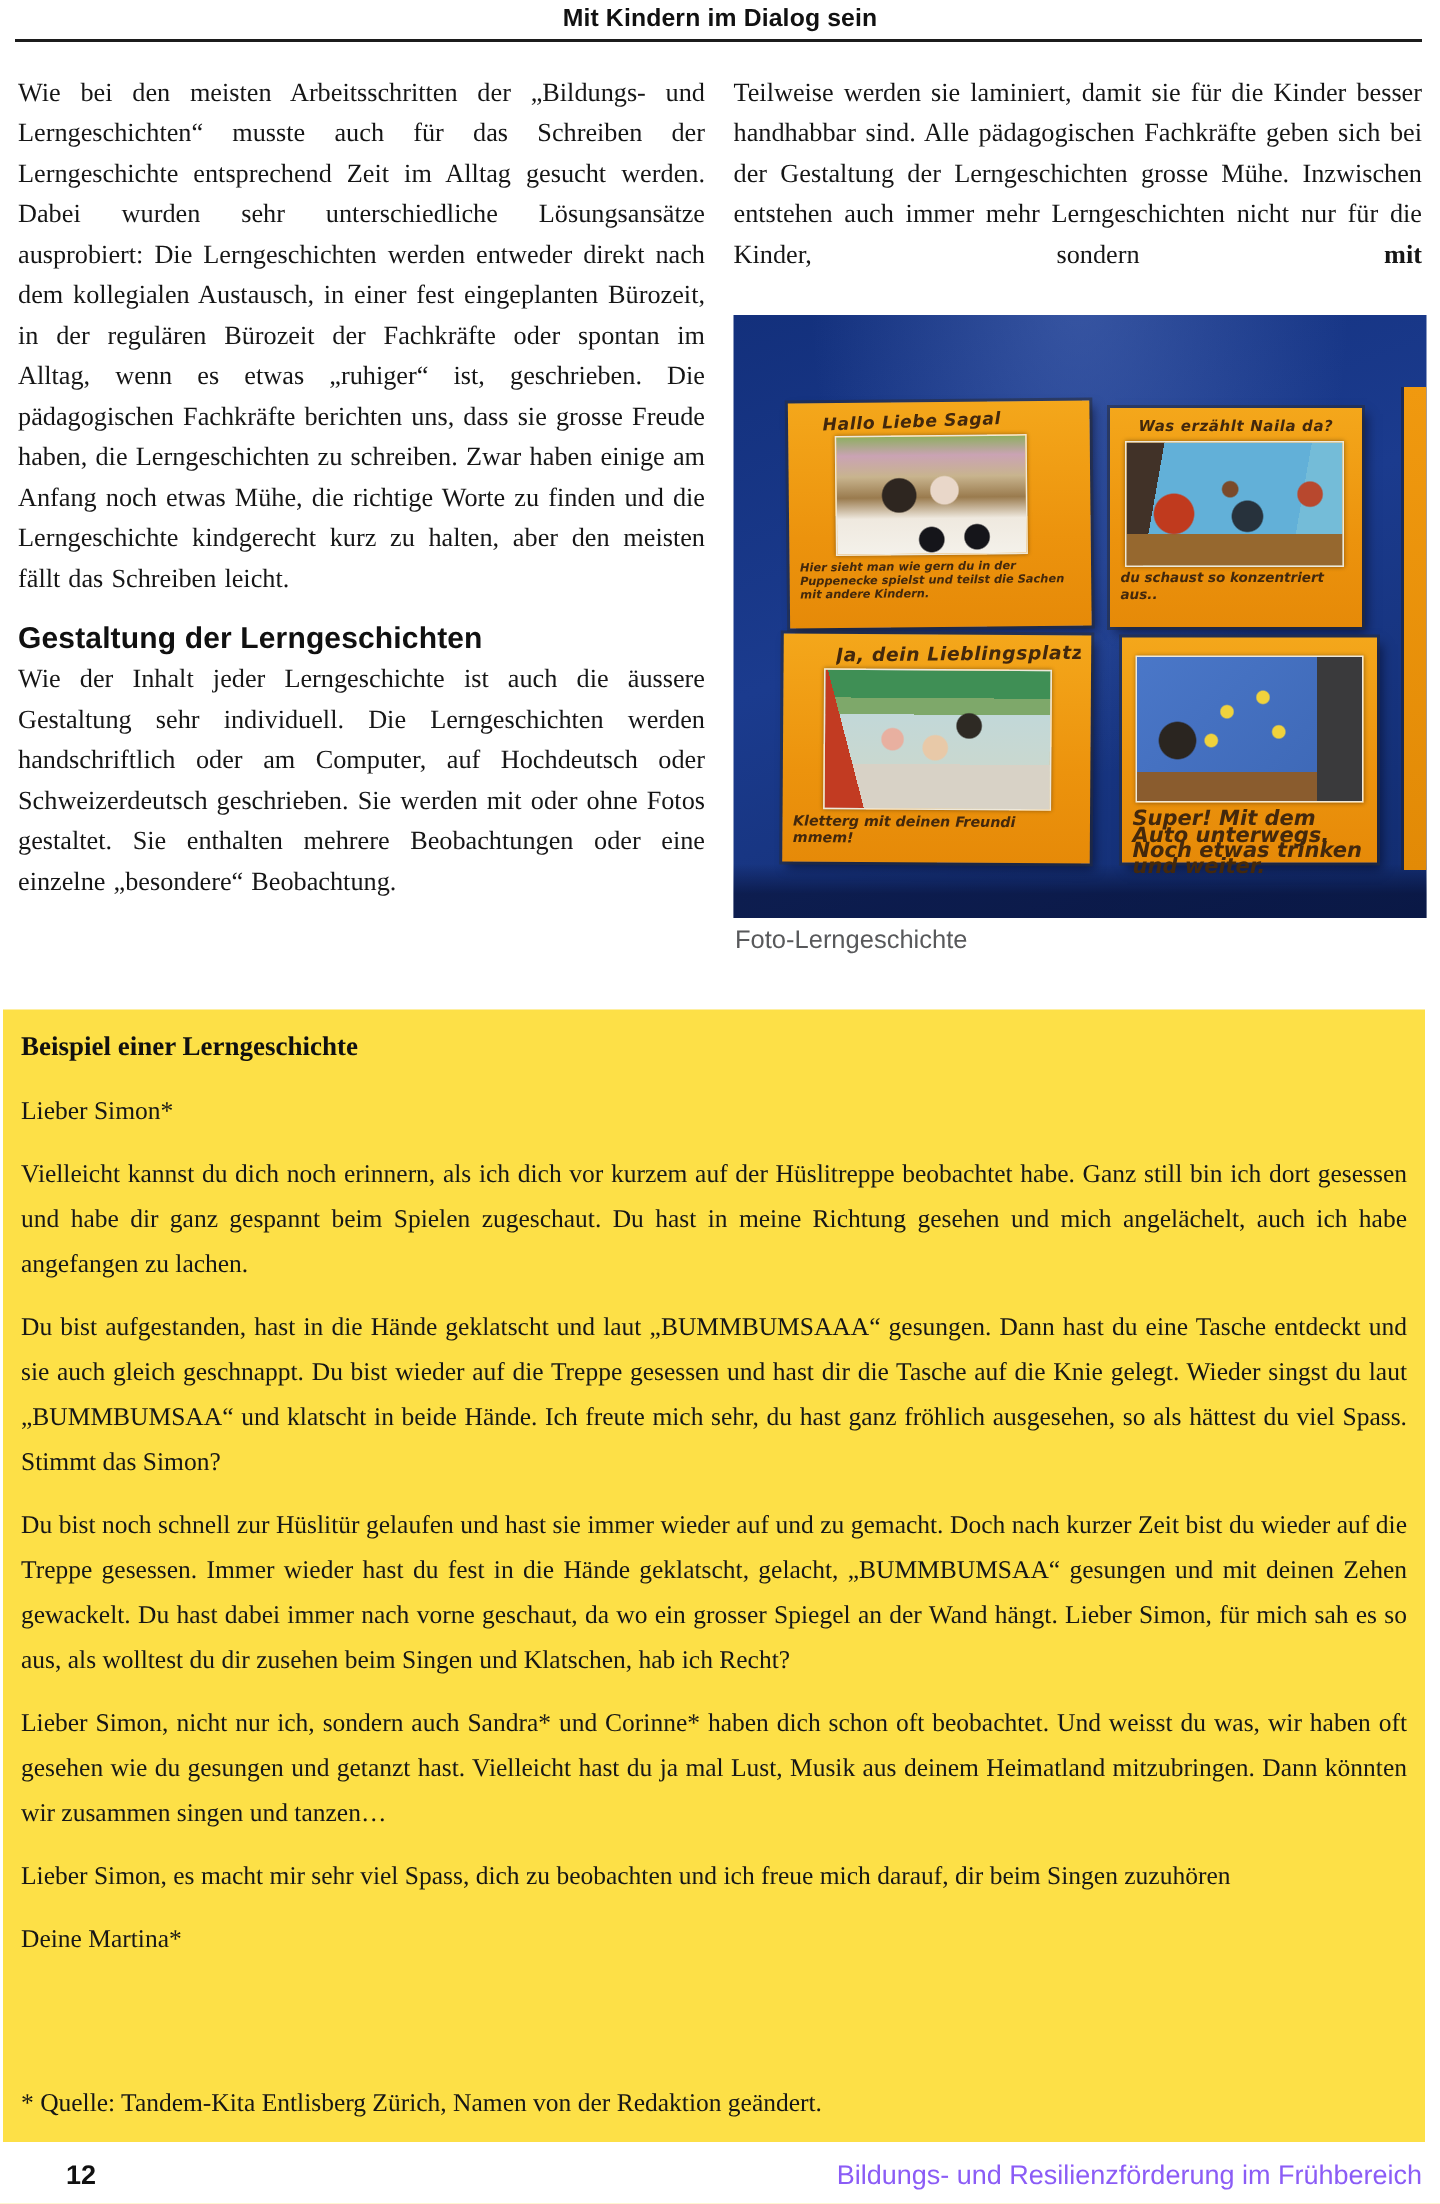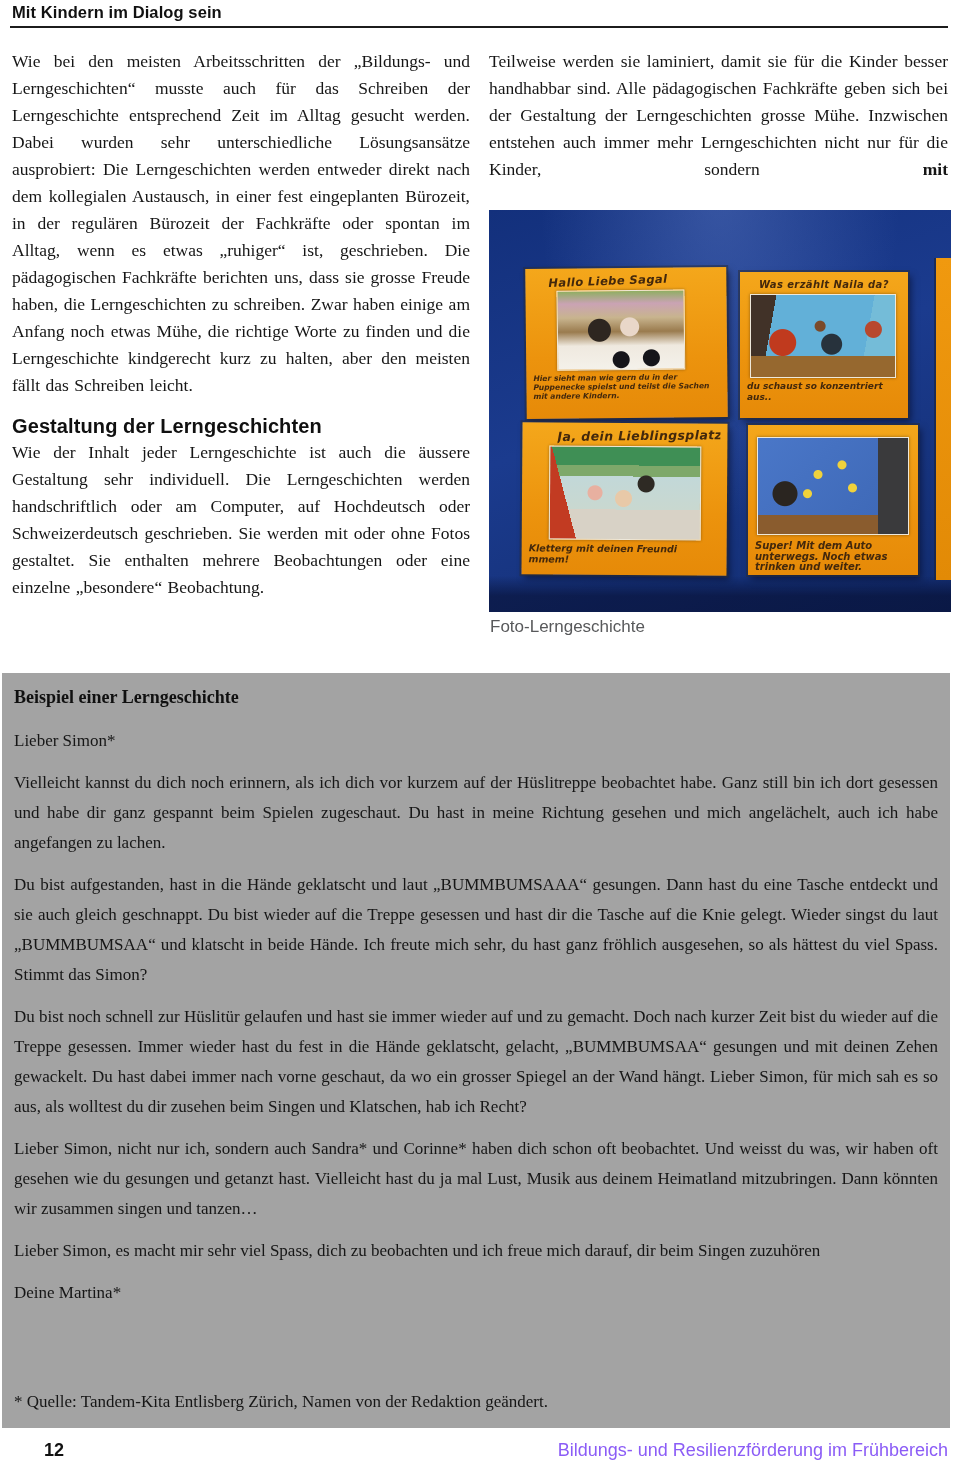--- a/index.html
+++ b/index.html
@@ -17,20 +17,21 @@
     margin:0 12px 0 10px;
     padding:3px 0 4px 2px;
     border-bottom:2px solid #1c1c1c;
   }
   .page-header .title {
     font-family:"Liberation Sans","DejaVu Sans",sans-serif;
     font-weight:700;
     font-size:16.5px;
     letter-spacing:0.1px;
     color:#111;
+    text-align:center;
   }
 
   
   .columns {
     display:flex;
     gap:19px;
     padding:20px 12px 0 12px;
     height:645px;
     overflow:hidden;
   }
@@ -89,21 +90,21 @@
   .pcard2 .pcard-photo { width:146px; height:84px; margin-left:3px; }
   .pcard2 .pcard-caption { font-size:9px; line-height:11px; }
 
   .pcard3 { left:33px;  top:213px; width:205px; height:152px; transform:rotate(0.4deg); }
   .pcard3 .pcard-title { font-size:12.5px; margin:1px 0 3px 28px; transform:rotate(-1deg); }
   .pcard3 .pcard-photo { width:152px; height:94px; margin-left:20px; }
   .pcard3 .pcard-caption { font-size:9.5px; line-height:11px; }
 
   .pcard4 { left:259px; top:215px; width:170px; height:150px; }
   .pcard4 .pcard-photo { width:152px; height:98px; margin:8px auto 6px auto; }
-  .pcard4 .pcard-caption { font-size:10px; line-height:10.5px; }
+  .pcard4 .pcard-caption { font-size:14px; line-height:10.5px; }
 
   .pcard-sliver {
     position:absolute; left:447px; top:48px; width:15px; height:322px;
     background:linear-gradient(180deg,#f0990f,#e28a06);
     box-shadow:-2px 0 0 rgba(30,35,55,0.6);
   }
 
   .scene1 {
     background:
       radial-gradient(circle at 50% 88%, #15151a 0 8px, transparent 9px),
@@ -150,21 +151,21 @@
     margin-top:5px;
     padding-left:1px;
   }
 
   
   .example-box {
     position:relative;
     margin-left:2px;
     width:948px;
     height:755px;
-    background:#a3a3a3;
+    background:#fde047;
     padding:14px 12px 0 12px;
   }
   .letter-heading { font-size:18px; font-weight:700; color:#101010; }
   .letter-par {
     font-size:17px;
     line-height:30px;
     text-align:justify;
     color:#161616;
     margin-top:12px;
   }

